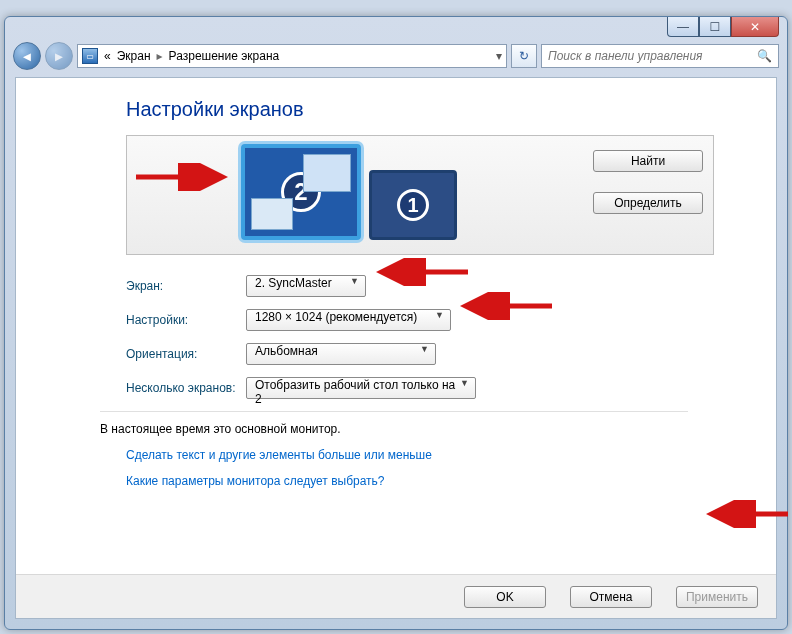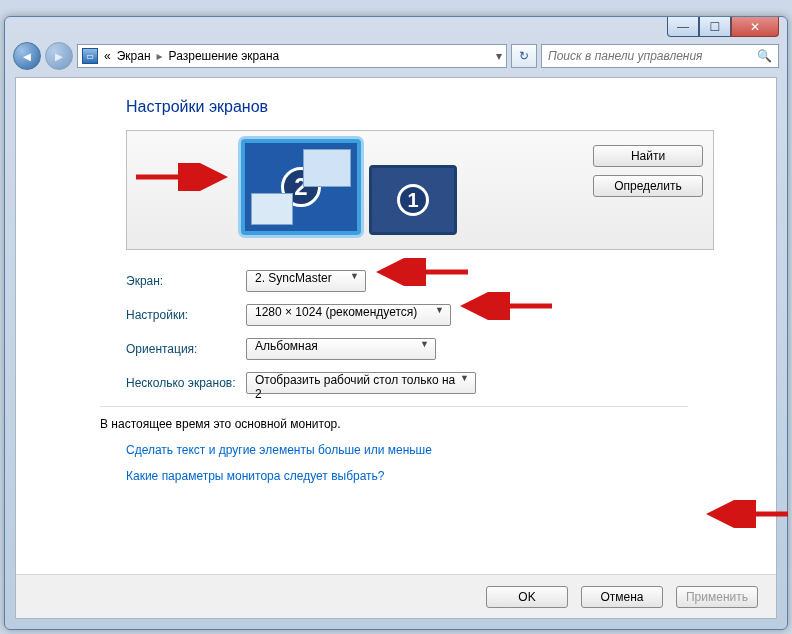--- a/index.html
+++ b/index.html
@@ -13,41 +13,41 @@
   .navbtn{width:28px;height:28px;border-radius:50%;background:radial-gradient(circle at 30% 30%,#9ec4ea,#2f68a5);border:1px solid #4d749c;display:flex;align-items:center;justify-content:center;color:#fff;font-size:13px}
   .addrbar{flex:1;height:24px;background:#fff;border:1px solid #8a9db4;display:flex;align-items:center;padding:0 4px;gap:6px}
   .addr-icon{width:16px;height:16px;background:linear-gradient(#8fbce6,#2a6db7);border:1px solid #1e548f;display:flex;align-items:center;justify-content:center;color:#fff;font-size:8px}
   .addr-sep{color:#6b6b6b}
   .addr-drop{margin-left:auto;color:#5a5a5a}
   .glassbtn{width:26px;height:24px;border:1px solid #8a9db4;background:linear-gradient(#fbfdff,#dde8f4);display:flex;align-items:center;justify-content:center;color:#2b5b9c}
   .searchbar{width:238px;height:24px;background:#fff;border:1px solid #8a9db4;display:flex;align-items:center;padding:0 6px}
   .searchbar input{border:none;outline:none;flex:1;color:#8a8a8a;font-style:italic;font-size:12px}
   .content{position:absolute;top:60px;left:10px;right:10px;bottom:10px;background:#fff;border:1px solid #a6b7c9}
   .inner{padding:20px 0 0 0}
-  h1{color:#003399;font-weight:normal;font-size:16px;margin:0 0 14px 110px}
+  h1{color:#003399;font-weight:normal;font-size:20px;margin:0 0 14px 110px}
   .monitor-area{margin-left:110px;width:588px;height:120px;border:1px solid #bfbfbf;background:linear-gradient(#f9f9f9,#ececec);position:relative;display:flex;align-items:center}
   .monitors{position:absolute;left:114px;top:8px;display:flex;gap:8px;align-items:flex-end}
   .mon{border:3px solid #1e3f6e;background:#2c4d85;border-radius:4px;display:flex;align-items:center;justify-content:center;position:relative}
   .mon.m2{width:120px;height:96px;border:4px solid #3ca0e0;background:#215aa9;box-shadow:0 0 0 3px #9fd1f2}
   .mon.m1{width:88px;height:70px}
   .mon .num{width:40px;height:40px;border-radius:50%;background:#1d3b73;border:3px solid #fff;display:flex;align-items:center;justify-content:center;color:#fff;font-size:24px;font-weight:bold}
   .mon.m1 .num{width:32px;height:32px;font-size:20px}
   .mon.m2::before{content:"";position:absolute;top:6px;right:6px;width:46px;height:36px;background:#cfe2f6;border:1px solid #7aa7cf}
   .mon.m2::after{content:"";position:absolute;bottom:6px;left:6px;width:40px;height:30px;background:#dae9f6;border:1px solid #7aa7cf}
-  .mon-btns{position:absolute;right:10px;top:14px;display:flex;flex-direction:column;gap:8px}
+  .mon-btns{position:absolute;right:10px;top:14px;display:flex;flex-direction:column;gap:20px}
   .winbtn{width:110px;height:22px;border:1px solid #8a8a8a;background:linear-gradient(#fdfdfd,#e4e4e4);border-radius:3px;text-align:center;line-height:20px;cursor:pointer}
   .winbtn.disabled{color:#9a9a9a}
   .form{margin:20px 0 0 110px;width:588px}
   .row{display:flex;align-items:center;margin-bottom:12px}
   .row label{width:120px;color:#0c4a6e}
   .combo{height:22px;border:1px solid #8a8a8a;background:linear-gradient(#fff,#ededed);display:flex;padding:0 6px 0 8px;border-radius:2px}
   .combo .arr{margin-left:auto;color:#464646;font-size:9px}
   .note{margin:6px 0 0 84px;width:588px;display:flex;justify-content:space-between;border-top:1px solid #e0e0e0;padding-top:10px}
   .link{color:#0066cc;cursor:pointer;margin:12px 0 0 110px;display:block}
-  .footer{position:absolute;bottom:0;left:0;right:0;height:44px;background:#f0f0f0;border-top:1px solid #d8d8d8;display:flex;align-items:center;justify-content:flex-end;gap:13px;padding-right:18px}
+  .footer{position:absolute;bottom:0;left:0;right:0;height:44px;background:#f0f0f0;border-top:1px solid #d8d8d8;display:flex;align-items:center;justify-content:flex-end;gap:24px;padding-right:18px}
   .footer .winbtn{width:82px}
   .arrow{position:absolute;pointer-events:none}
   .arrow svg{display:block}
 </style>
 </head>
 <body>
 
 <div class="window">
 
   <div class="titlebar-btns">

